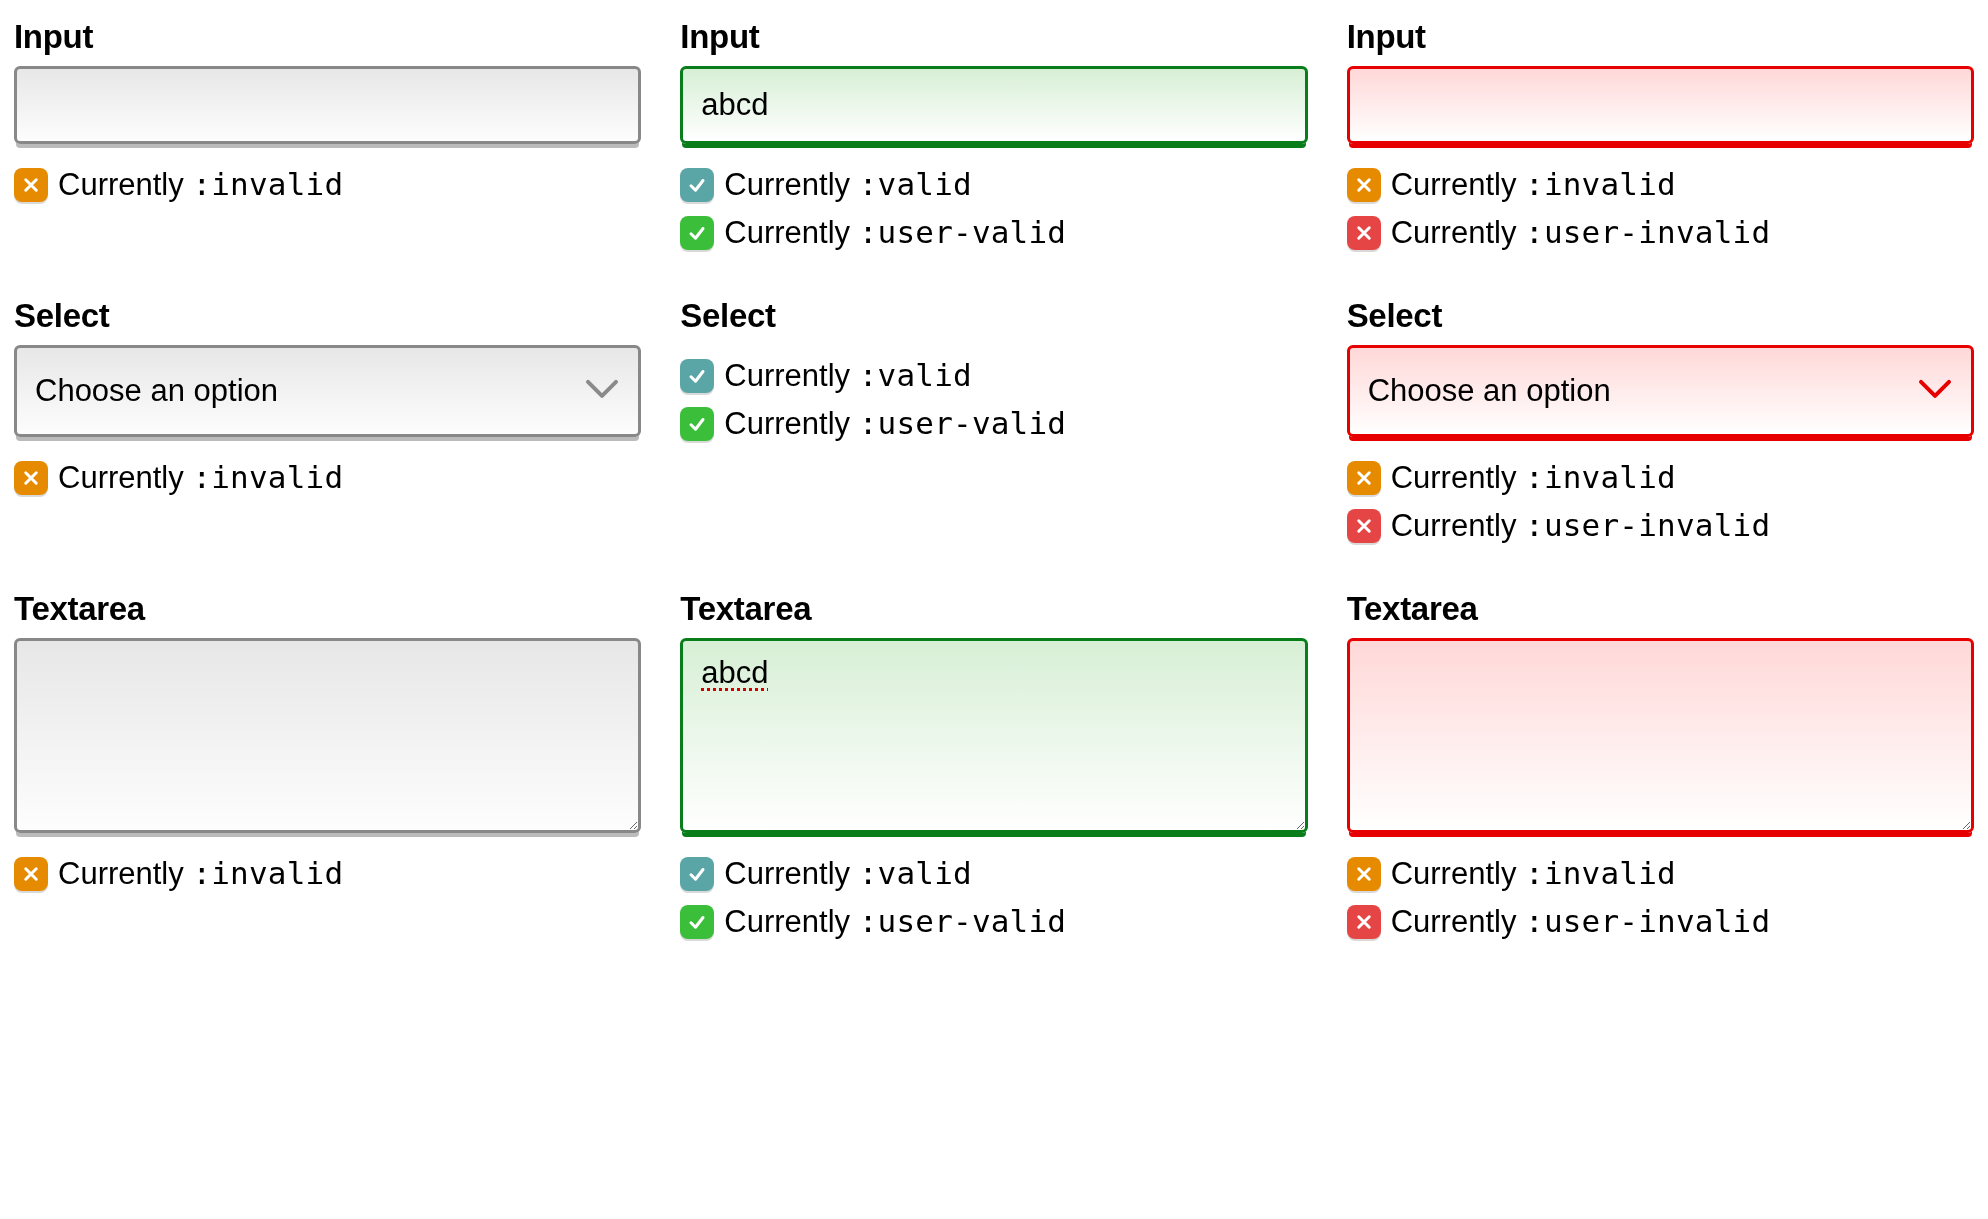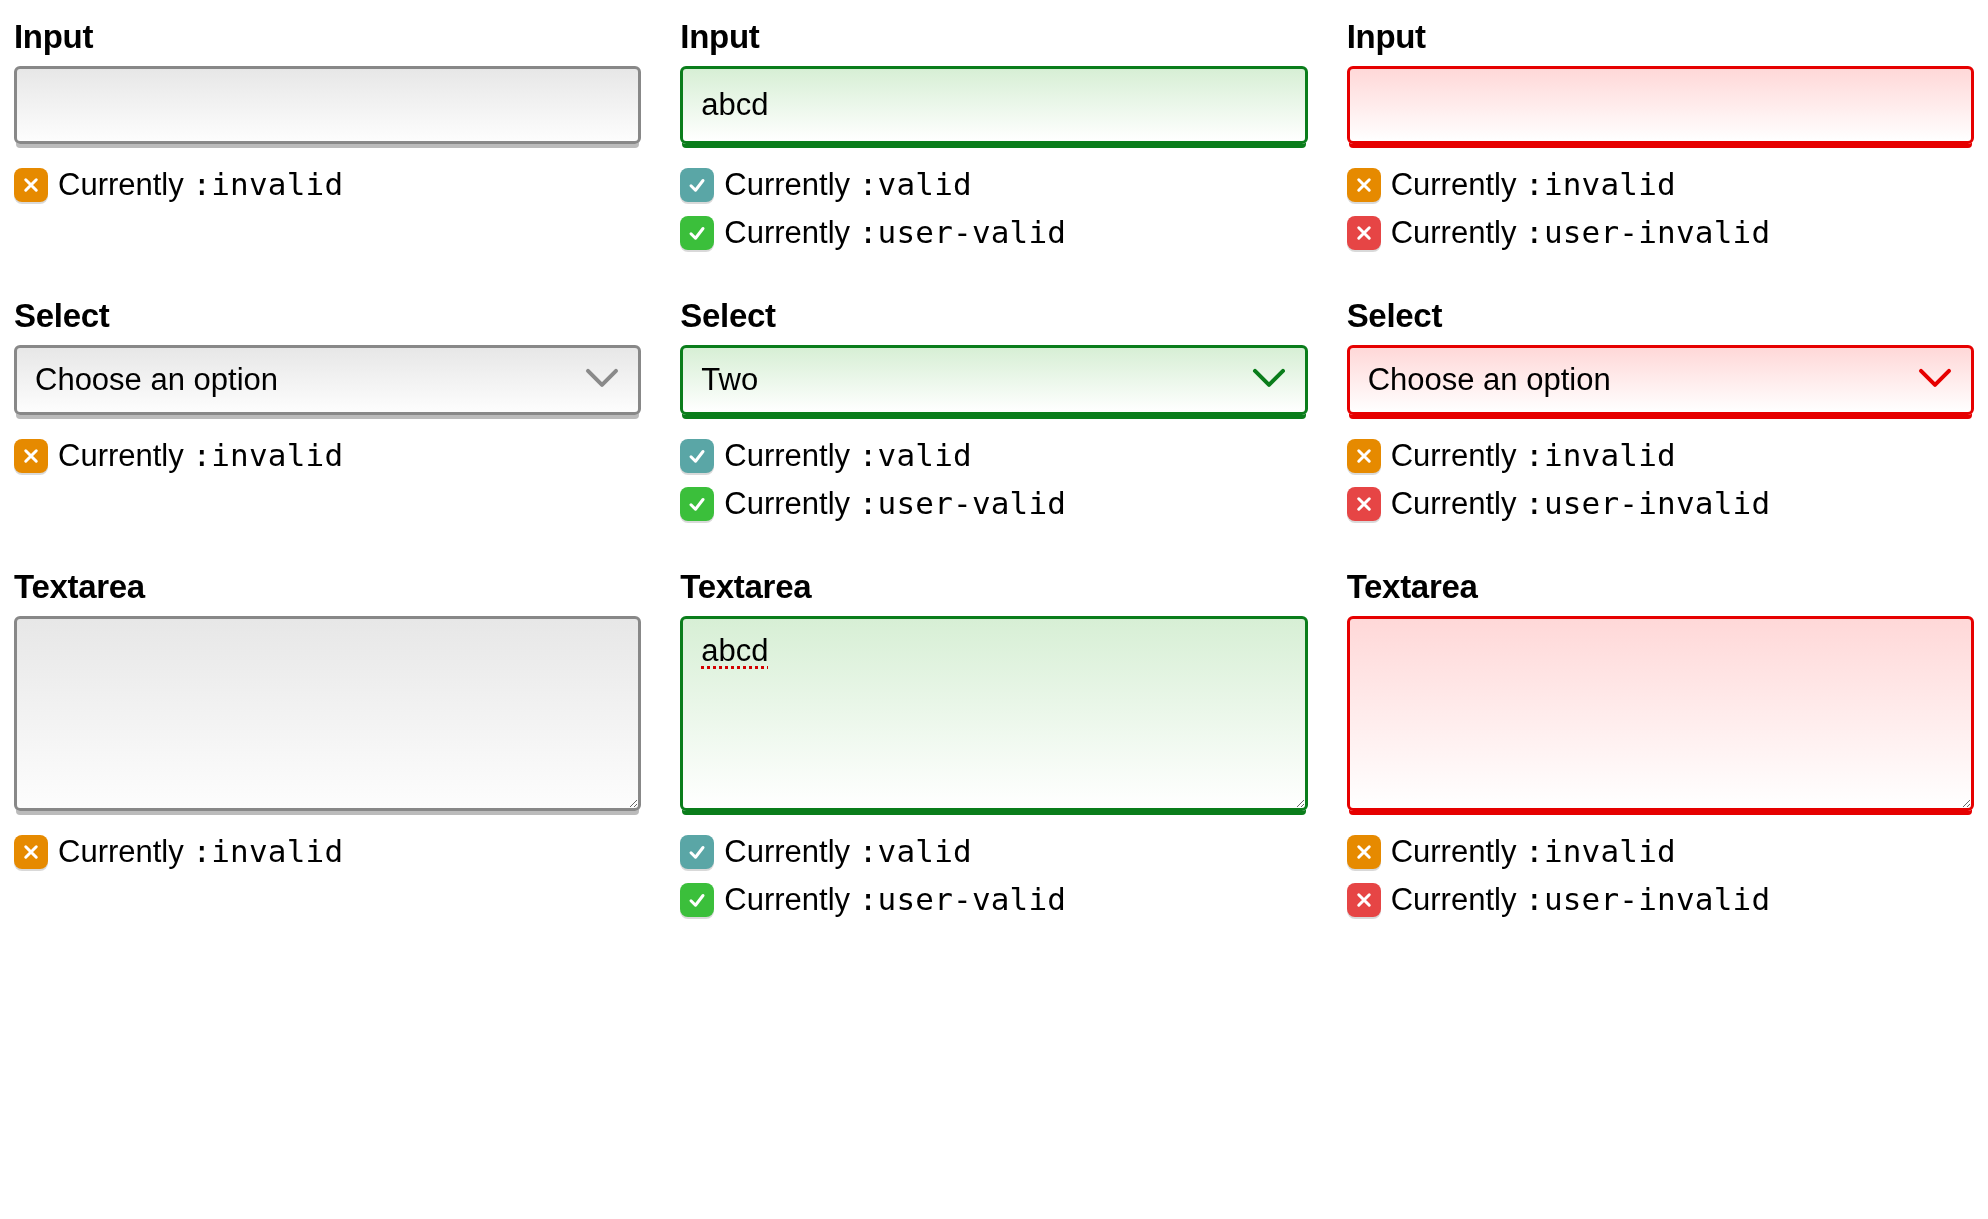--- a/index.html
+++ b/index.html
@@ -64,21 +64,21 @@
   .text-input {
     height: 78px;
     padding: 0 18px;
   }
 
   
   .select-wrap {
     position: relative;
   }
   .select-input {
-    height: 70px;
+    height: 92px;
     padding: 0 60px 0 18px;
     appearance: none;
     -webkit-appearance: none;
     -moz-appearance: none;
     cursor: pointer;
   }
   .select-chevron {
     position: absolute;
     right: 22px;
     top: 50%;
@@ -224,30 +224,20 @@
               <path d="M5 5 L19 19 M19 5 L5 19" stroke="#fff" stroke-width="4" stroke-linecap="round" fill="none"></path>
             </svg>
         </span>
         <span><span>Currently </span><span class="code">:invalid</span></span>
       </div>
     </div>
   </div>
 
   <div class="cell state-valid">
     <div class="label">Select</div>
-    <div class="select-wrap">
-      <select class="control select-input">
-        <option selected="">Two</option>
-      </select>
-      <span class="select-chevron">
-        <svg width="34" height="22" viewBox="0 0 34 22">
-            <path d="M3 3 L17 17 L31 3" fill="none" stroke-width="4" stroke-linecap="round" stroke-linejoin="round"></path>
-          </svg>
-      </span>
-    </div>
     <div class="statuses">
       <div class="status-line">
         <span class="badge badge-teal">
           <svg width="18" height="18" viewBox="0 0 24 24">
               <path d="M4 13 L10 19 L20 6" stroke="#fff" stroke-width="4" stroke-linecap="round" stroke-linejoin="round" fill="none"></path>
             </svg>
         </span>
         <span><span>Currently </span><span class="code">:valid</span></span>
       </div>
       <div class="status-line">

